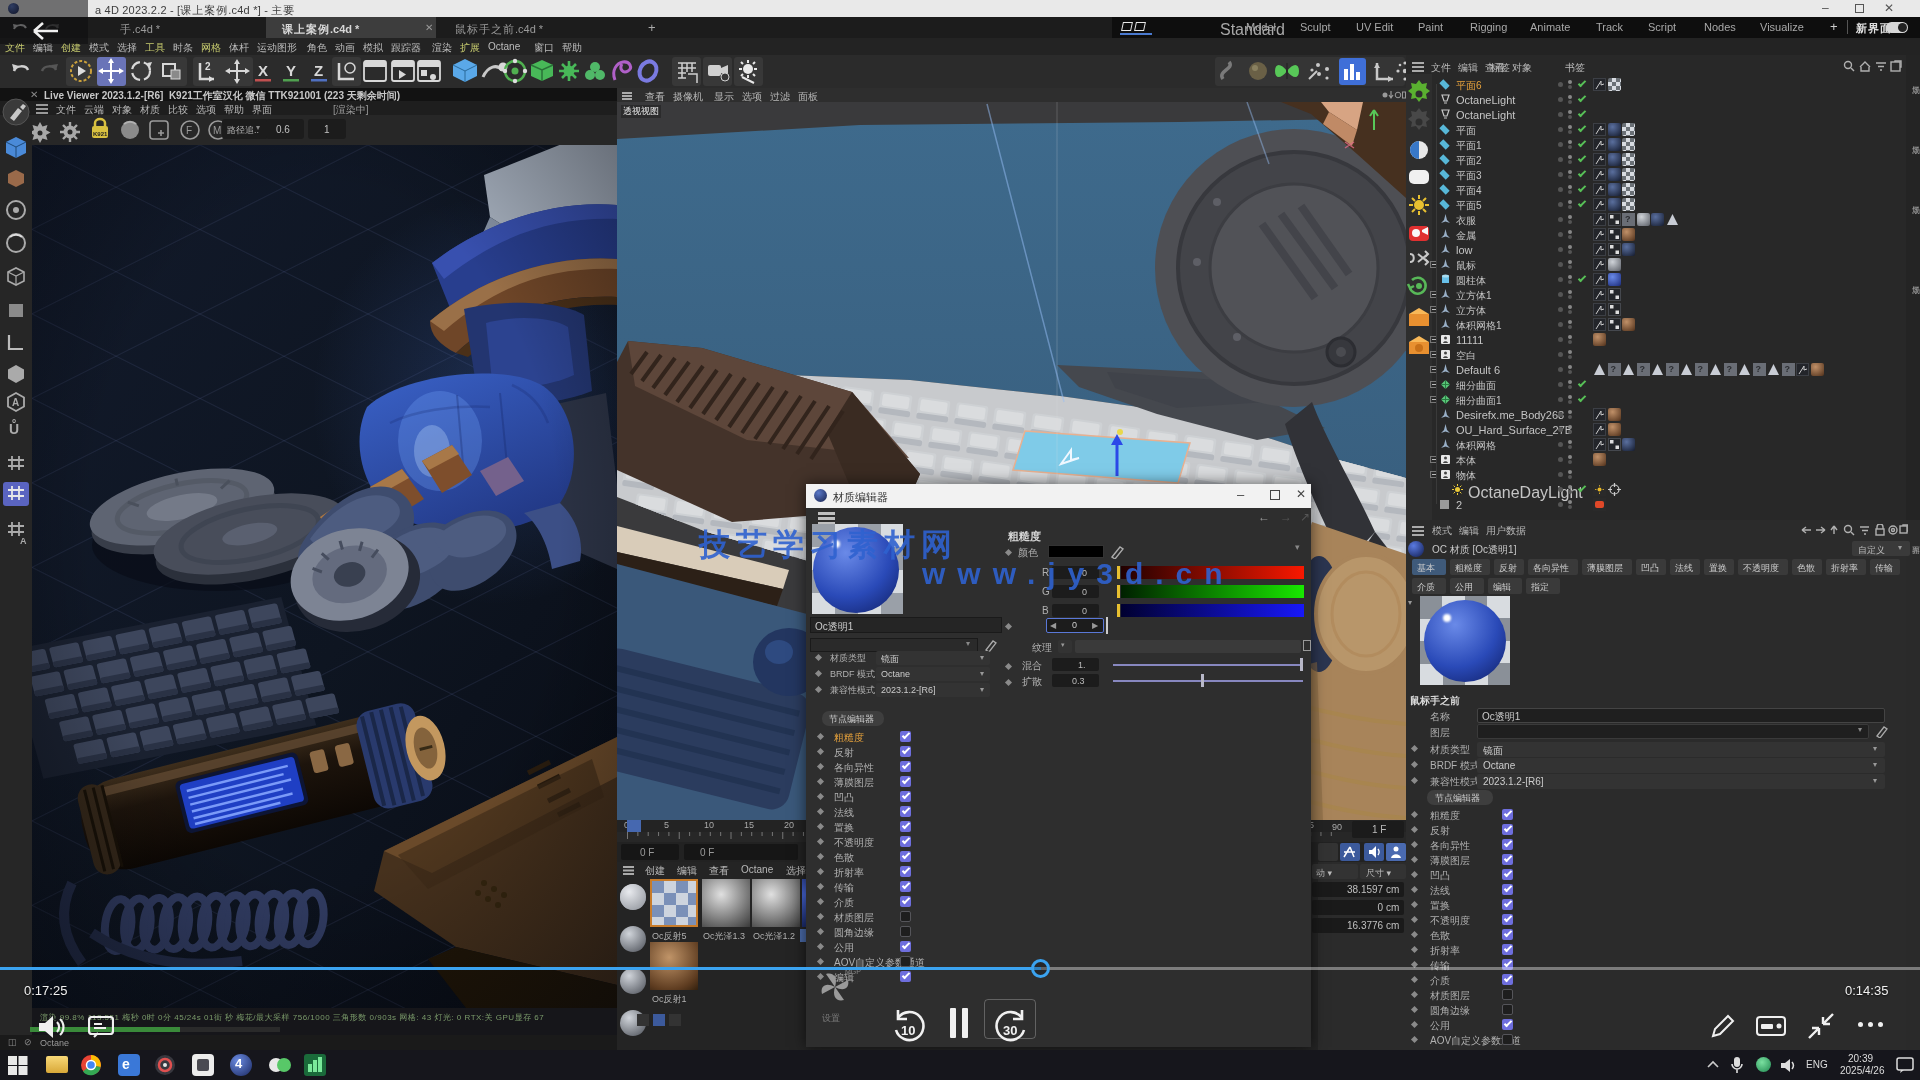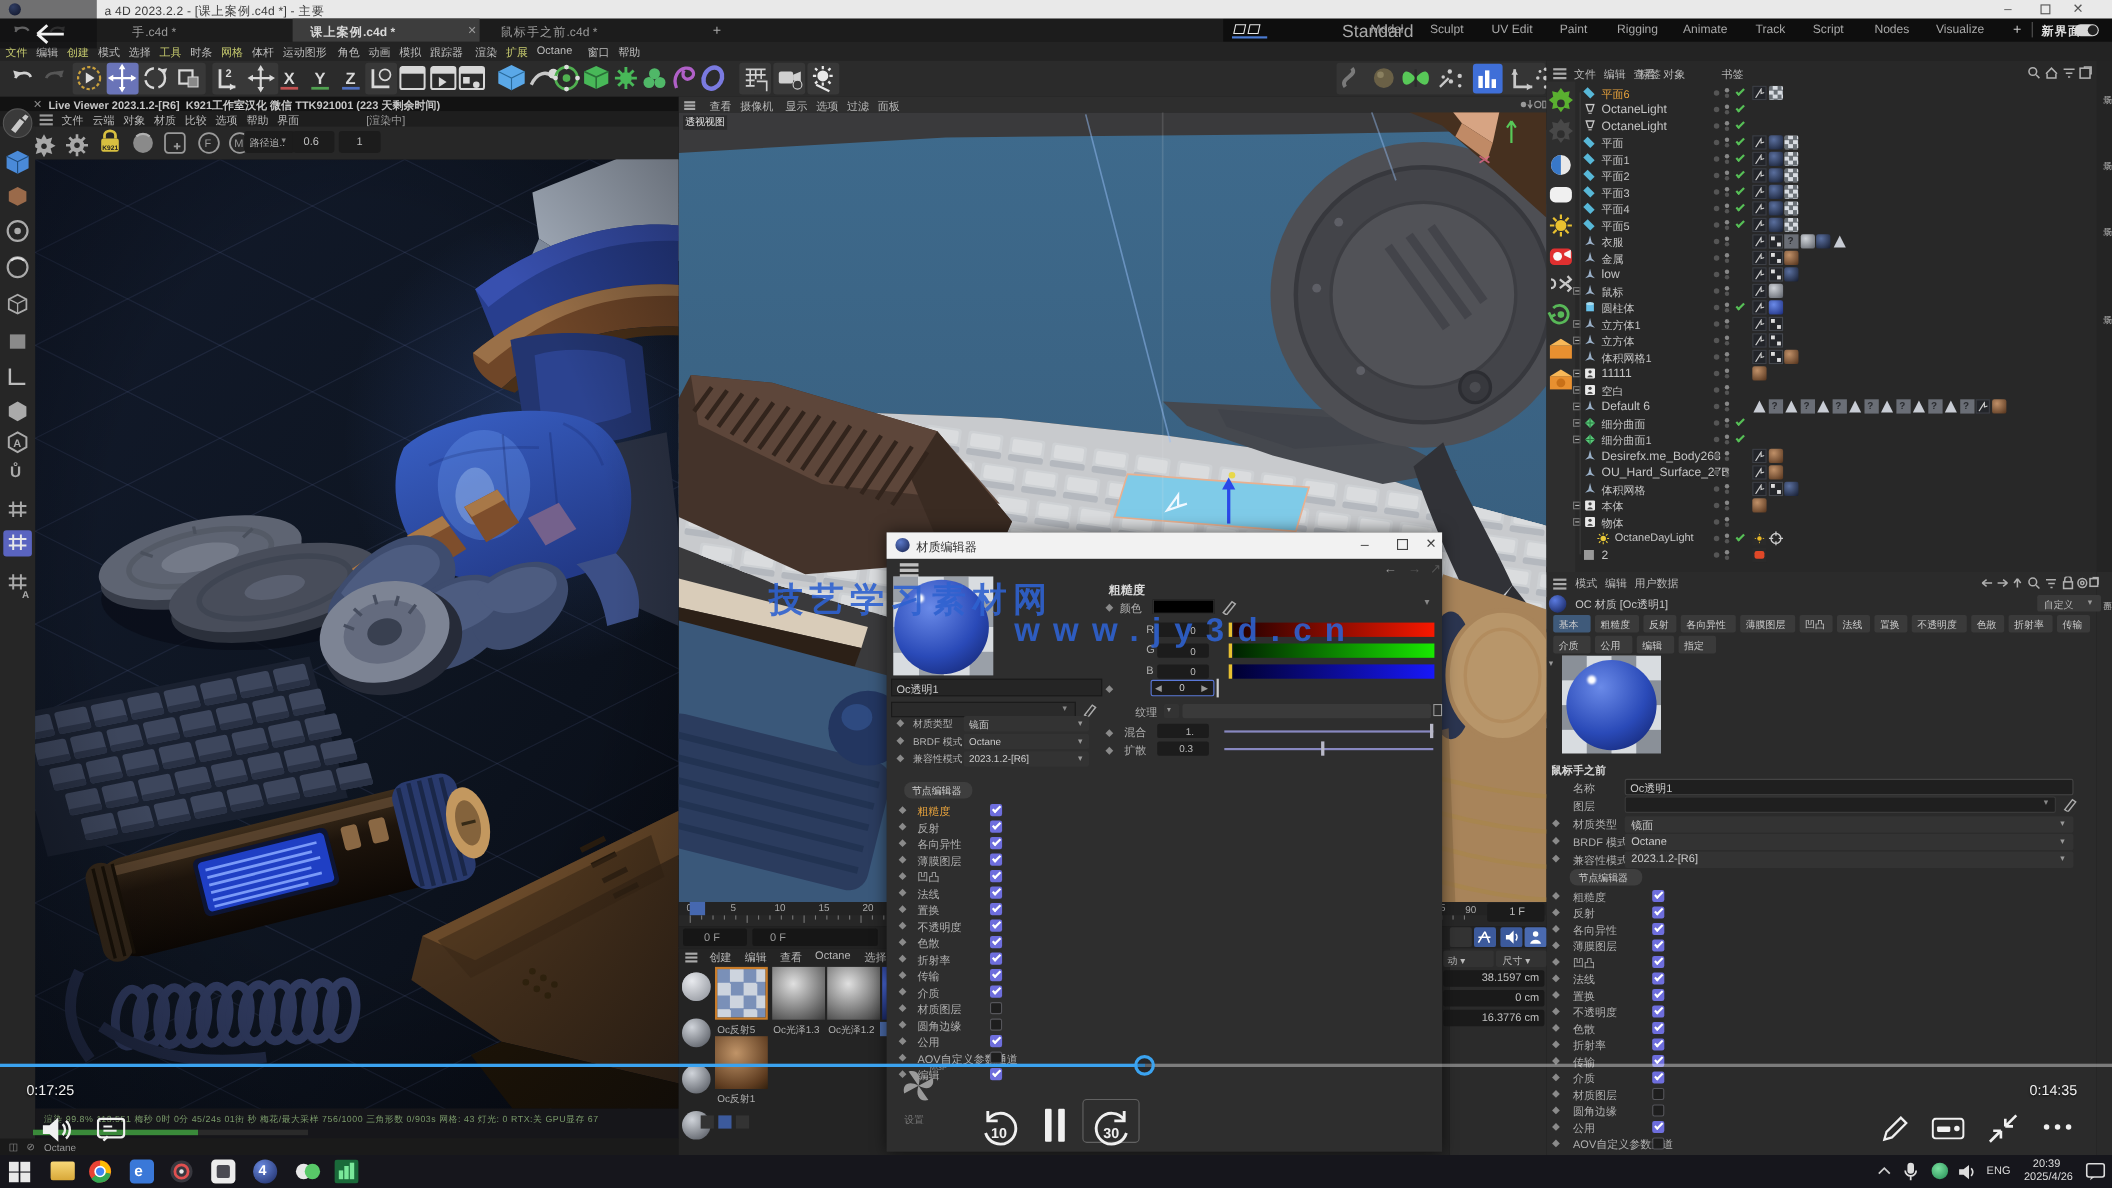--- a/index.html
+++ b/index.html
@@ -2748,21 +2748,21 @@
 <div class="tx" style="left:1456px;top:469px;font-size:10px;color:#c5c5c5">物体</div>
 <div class="a" style="left:1558px;top:472px;width:5px;height:5px;background:#555;border-radius:50%"></div>
 <div class="a" style="left:1568px;top:470px;width:4px;height:4px;background:#888;border-radius:50%"></div>
 <div class="a" style="left:1568px;top:475px;width:4px;height:4px;background:#555;border-radius:50%"></div>
 <svg class="a" style="left:1452px;top:484px" width="11" height="11" viewBox="0 0 11 11">
     <circle cx="5.5" cy="5.5" r="2.5" fill="#e8c838"></circle>
     <g stroke="#e8c838">
       <path d="M5.5 0 v2 M5.5 9 v2 M0 5.5 h2 M9 5.5 h2 M1.6 1.6 l1.4 1.4 M8 8 l1.4 1.4 M9.4 1.6 L8 3 M3 8 L1.6 9.4"></path>
     </g>
   </svg>
-<div class="tx" style="left:1468px;top:484px;font-size:10px;color:#c5c5c5">OctaneDayLight</div>
+<div class="tx" style="left:1468px;top:484px;font-size:16px;color:#c5c5c5">OctaneDayLight</div>
 <div class="a" style="left:1558px;top:487px;width:5px;height:5px;background:#555;border-radius:50%"></div>
 <div class="a" style="left:1568px;top:485px;width:4px;height:4px;background:#888;border-radius:50%"></div>
 <div class="a" style="left:1568px;top:490px;width:4px;height:4px;background:#555;border-radius:50%"></div>
 <div class="ck" style="left:1578px;top:486px"></div>
 <div class="a" style="left:1593px;top:483px;width:13px;height:13px;background:#2a2a2a"></div>
 <svg class="a" style="left:1595px;top:485px" width="9" height="9" viewBox="0 0 9 9">
     <circle cx="4.5" cy="4.5" r="2" fill="#e8b828"></circle>
     <g stroke="#e8b828" stroke-width=".8">
       <path d="M4.5 0 v1.5 M4.5 7.5 V9 M0 4.5 h1.5 M7.5 4.5 H9"></path>
     </g>

